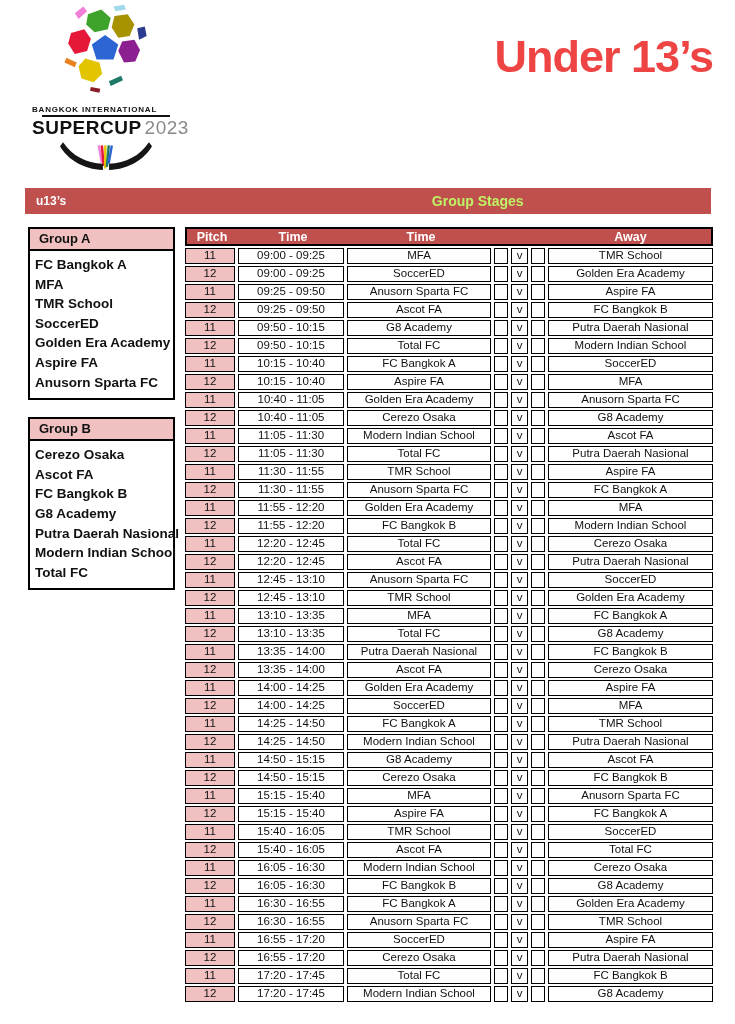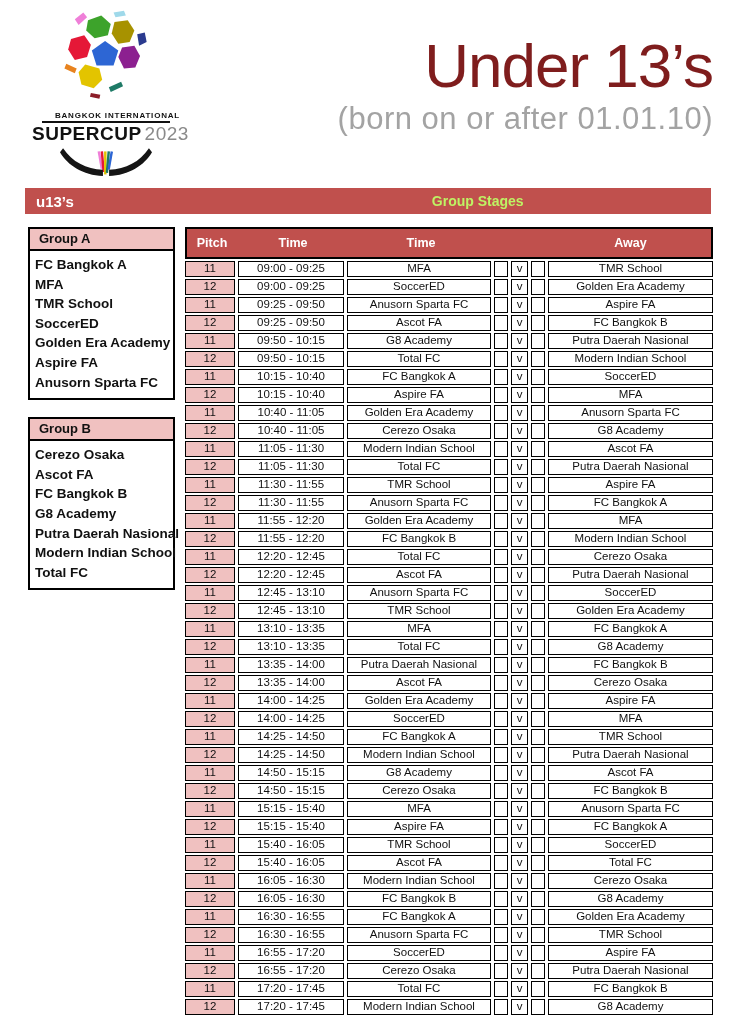--- a/index.html
+++ b/index.html
@@ -10,54 +10,54 @@
   *{margin:0;padding:0;box-sizing:border-box;}
   html,body{background:#fff;}
   body{
     width:735px;height:1024px;overflow:hidden;
     font-family:"Liberation Sans",sans-serif;color:#111;
   }
   .page{position:relative;width:735px;height:1024px;background:#fff;}
 
   
   .top{position:relative;height:188px;}
-  .logo{position:absolute;left:32px;top:6px;width:148px;text-align:right;}
+  .logo{position:absolute;left:32px;top:0;width:148px;text-align:left;}
   .ball-svg{display:block;margin:0 auto;width:104px;height:104px;}
   .logo-top-line{font-size:8px;font-weight:bold;letter-spacing:.8px;margin-top:1px;color:#111;white-space:nowrap;}
   .logo-rule{border-top:2px solid #111;margin:1px 10px 0 10px;}
   .logo-main{font-size:19px;font-weight:bold;letter-spacing:.5px;white-space:nowrap;margin-top:0px;}
   .logo-year{color:#8a8a8a;font-weight:normal;margin-left:3px;}
   .trophy-svg{display:block;margin:1px auto 0;width:92px;height:40px;}
 
   .title-block{position:absolute;right:22px;top:34px;text-align:right;}
-  .page-title{font-size:62px;font-weight:normal;line-height:1.02;letter-spacing:-1px;color:#7f1d1d;}
+  .page-title{font-size:45px;font-weight:bold;line-height:1.02;letter-spacing:-1px;color:#ef4444;}
   .page-subtitle{font-size:31px;color:#a3a3a3;margin-top:4px;letter-spacing:.5px;white-space:nowrap;}
 
   
   .banner{
     position:relative;margin:0 24px 0 25px;height:26px;
     background:var(--accent);display:flex;align-items:center;
   }
-  .banner-left{color:#fff;font-weight:bold;font-size:15px;padding-left:11px;}
+  .banner-left{color:#fff;font-weight:bold;font-size:12px;padding-left:11px;}
   .banner-center{
     position:absolute;left:66%;transform:translateX(-50%);
     color:#bef264;font-weight:bold;font-size:14px;white-space:nowrap;
   }
 
   
   .content{display:flex;margin:13px 22px 0 28px;gap:10px;}
   .sidebar{width:147px;flex:none;}
   .group-box{border:2px solid #000;margin-bottom:17px;background:#fff;}
   .group-header{background:var(--pink);border-bottom:2px solid #000;font-weight:bold;font-size:13px;padding:2px 9px 3px;}
   .group-teams{padding:4px 5px 6px;}
   .team{font-weight:bold;font-size:13.5px;line-height:19.6px;white-space:nowrap;}
 
   .schedule{flex:1;min-width:0;}
   .sched-header{
-    background:var(--accent);border:2px solid #000;height:32px;
+    background:var(--accent);border:2px solid #000;height:19px;
     display:grid;grid-template-columns:var(--cols);column-gap:3px;
     align-items:center;color:#fff;font-weight:bold;font-size:12.5px;text-align:center;
   }
   .trow{display:grid;grid-template-columns:var(--cols);column-gap:3px;margin-top:2px;height:16px;}
   .cell{
     border:1.6px solid #000;background:#fff;font-size:11.5px;line-height:1;
     display:flex;align-items:center;justify-content:center;
     white-space:nowrap;overflow:hidden;
   }
   .cell.pitch{background:var(--pink);}
@@ -91,21 +91,20 @@
         <rect x="53" y="4" width="3.2" height="27" fill="#e51837" transform="rotate(-5 54 4)"></rect>
         <rect x="57.5" y="4" width="3.2" height="30" fill="#e3c400"></rect>
         <rect x="62" y="4" width="3.2" height="28" fill="#1e7a66" transform="rotate(5 63 4)"></rect>
         <rect x="66" y="4" width="3.2" height="24" fill="#2d66d4" transform="rotate(10 67 4)"></rect>
         <path d="M4,0 C16,18 34,27 56,28 L56,36 C30,35 10,22 0,5 Z" fill="#151515"></path>
         <path d="M116,0 C104,18 86,27 64,28 L64,36 C90,35 110,22 120,5 Z" fill="#151515"></path>
       </svg>
     </div>
     <div class="title-block">
       <div class="page-title">Under 13’s</div>
-      <div class="page-subtitle">(born on or after 01.01.10)</div>
     </div>
   </div>
 
   <div class="banner">
     <span class="banner-left">u13’s</span>
     <span class="banner-center">Group Stages</span>
   </div>
 
   <div class="content">
     <div class="sidebar">

